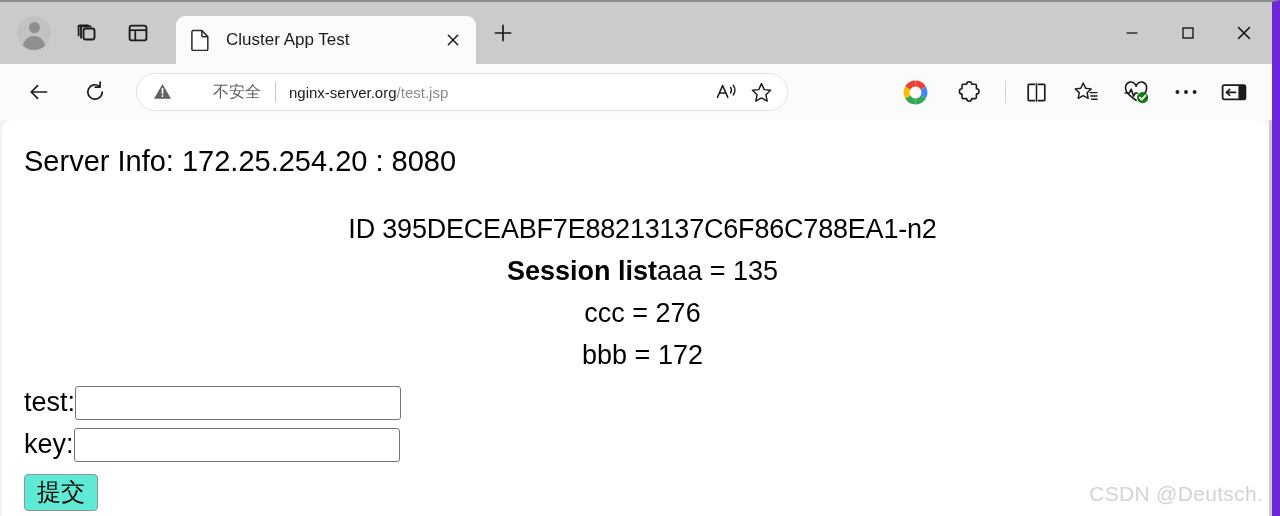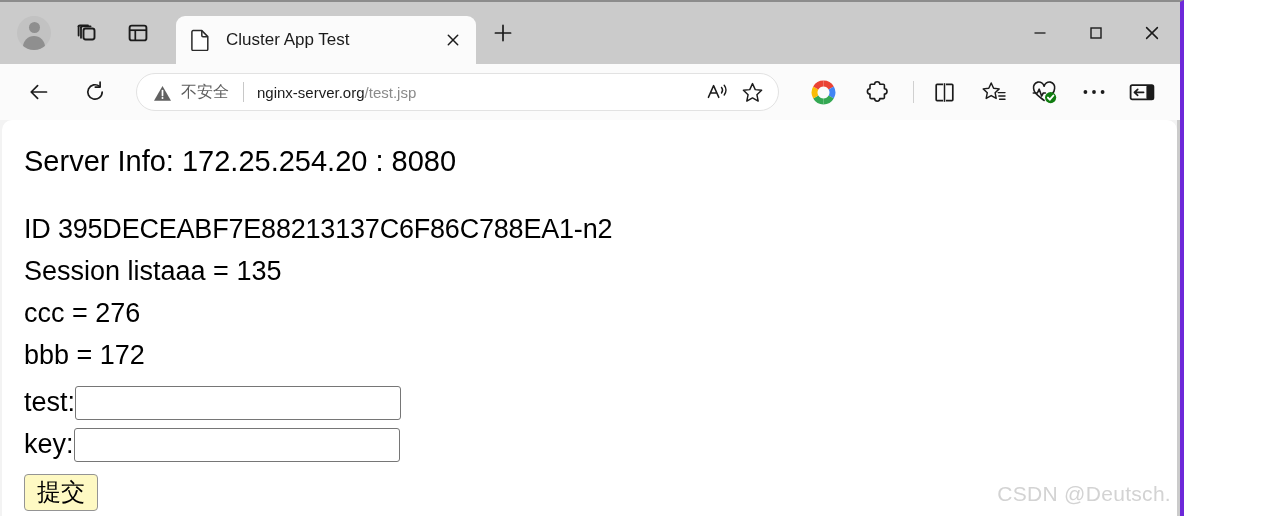--- a/index.html
+++ b/index.html
@@ -11,26 +11,26 @@
     width: 1280px;
     height: 516px;
     overflow: hidden;
     background: #ffffff;
     font-family: "Liberation Sans", "DejaVu Sans", sans-serif;
     -webkit-font-smoothing: antialiased;
   }
 
   #browser-window {
     position: relative;
-    width: 1184px;
+    width: 1280px;
     height: 516px;
     background: #cbcbcb;
     box-sizing: border-box;
     border-top: 2px solid #8c8c8c;
-    border-right: 4px solid #6d28d9;
+    border-right: 8px solid #6d28d9;
     overflow: hidden;
   }
 
   
   #tab-strip {
     position: relative;
     height: 62px;
     background: #cbcbcb;
     display: flex;
     align-items: center;
@@ -169,22 +169,23 @@
     background: #ffffff;
     border: 1px solid #e2e2e2;
     border-radius: 19px;
     display: flex;
     align-items: center;
     padding: 0 6px 0 16px;
     box-sizing: border-box;
   }
   #security-indicator {
     display: flex;
-    align-items: flex-end;
-    flex: 0 0 auto;
+    align-items: flex-start;
+    flex: 0 0 auto;
+    gap: 32px;
   }
   #security-label {
     font-size: 16px;
     color: #5e5e5e;
     margin-left: 9px;
     white-space: nowrap;
   }
   #address-separator {
     width: 1px;
     height: 20px;
@@ -263,31 +264,32 @@
   .page-line {
     color: #000000;
     line-height: 1.18;
   }
   #server-info-line {
     font-size: 29px;
     margin: 14px 0 0 8px;
   }
   #session-block {
     margin: 36px 0 8px 8px;
+    text-align: center;
   }
   #session-id-line {
     font-size: 27px;
     letter-spacing: -0.2px;
   }
   .session-entry {
     font-size: 27px;
     margin-top: 10px;
   }
   #session-list-label {
-    font-weight: normal;
+    font-weight: bold;
   }
 
   #submit-form {
     margin: 14px 0 0 8px;
   }
   .form-row {
     display: flex;
     align-items: center;
     margin-top: 8px;
   }
@@ -306,21 +308,21 @@
     background: #ffffff;
     padding: 0 4px;
     box-sizing: border-box;
     outline: none;
   }
   #submit-button {
     margin-top: 12px;
     font-family: "Liberation Sans", "DejaVu Sans", sans-serif;
     font-size: 24px;
     color: #000;
-    background: #fef9c3;
+    background: #5eead4;
     border: 1px solid #949494;
     border-radius: 4px;
     padding: 3px 12px 5px 12px;
     line-height: 1.15;
   }
 
   #csdn-watermark {
     position: absolute;
     right: 6px;
     bottom: 10px;

